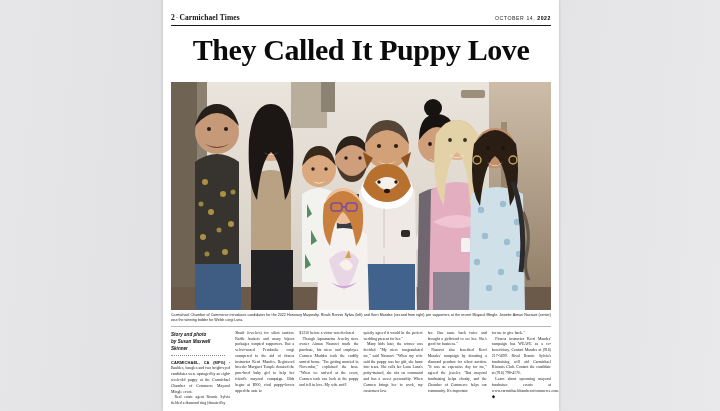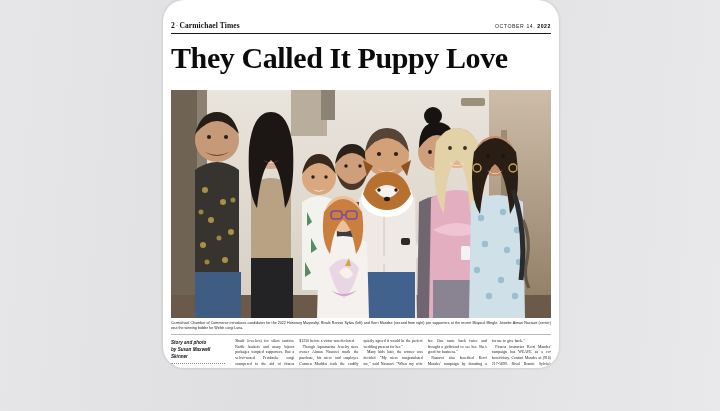--- a/index.html
+++ b/index.html
@@ -11,26 +11,25 @@
   }
   #viewport {
     position: relative;
     width: 720px; height: 411px;
     background: linear-gradient(95deg,#e6e5e7 0%, #dedddf 45%, #e9e8ea 100%);
   }
   
   #page {
     position: absolute;
     left: 163px; top: 0px;
-    width: 396px; height: 368px;
+    width: 396px; height: 411px;
     background: #ffffff;
     box-shadow: 0 0 3px rgba(0,0,0,.18);
-    padding: 21px 8px 0 8px;
+    padding: 13px 8px 0 8px;
     overflow: hidden;
-    border-radius: 21px;
   }
   
   #masthead {
     display: flex;
     align-items: baseline;
     justify-content: space-between;
     border-bottom: 1.2px solid #1a1a1a;
     padding-bottom: 2px;
     height: 13px;
   }
@@ -49,21 +48,21 @@
     font-family: "Liberation Sans", sans-serif;
     font-size: 5.2px;
     letter-spacing: .55px;
     color: #2a2a2a;
     white-space: nowrap;
   }
   .dateline-top .yr { font-weight: bold; color:#000; }
 
   
   #headline {
-    text-align: left;
+    text-align: center;
     font-family: "Liberation Serif", serif;
     font-weight: bold;
     font-size: 30px;
     line-height: 1.04;
     letter-spacing: -0.4px;
     color: #0b0b0b;
     margin-top: 8px;
     margin-bottom: 17px;
     white-space: nowrap;
   }

